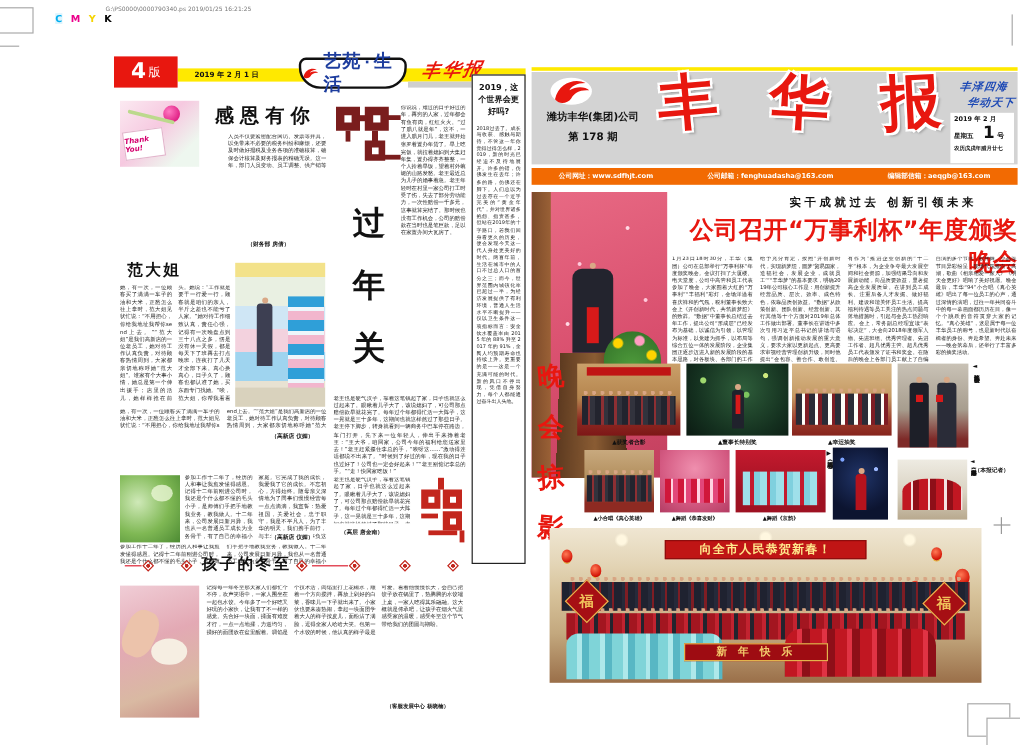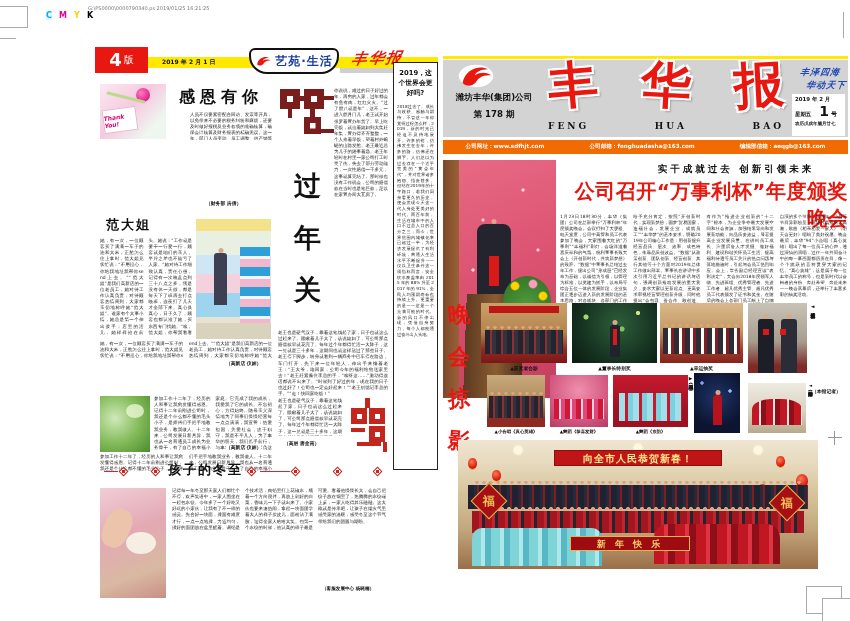--- a/index.html
+++ b/index.html
@@ -20,21 +20,21 @@
   
   #lp-pagebox { left:95px; top:47px; width:53px; height:26px; background:#e8170f; color:#fff;
                 display:flex; align-items:center; justify-content:center; }
   #lp-pagebox b { font-size:18px; line-height:1; }
   #lp-pagebox i { font-style:normal; font-size:10px; margin-left:2px; }
   #lp-yellow { left:148px; top:57px; width:290px; height:11px; background:#ffe900; }
   #lp-gray { left:340px; top:68px; width:98px; height:5px; background:#cfcfcf; }
   #lp-date { left:162px; top:58px; font-size:6px; font-weight:bold; }
   #lp-bubble { left:249px; top:48px; width:90px; height:26px; background:#fff; border:2px solid #101010;
                border-radius:6px 6px 18px 18px; display:flex; align-items:center; justify-content:center; gap:3px; }
-  #lp-bubble .sec { color:#1d3d9e; font-weight:bold; font-size:12px; letter-spacing:1px; }
+  #lp-bubble .sec { color:#1d3d9e; font-weight:bold; font-size:15px; letter-spacing:1px;font-family:Liberation Mono, monospace; }
   .script-red { color:#e8170f; font-weight:900; font-style:italic; transform:skewX(-12deg) rotate(-2deg); }
 
   h2.art { color:#101010; font-weight:900; position:absolute; }
 
   .mini-knot { position:absolute; width:7px; height:7px; border:1.6px solid #c3261d; transform:rotate(45deg);
                background:radial-gradient(circle,#c3261d 1.4px,transparent 1.8px); }
   .red-line { position:absolute; height:1px; background:#d23; }
 
   
   .strip { position:absolute; }
@@ -197,25 +197,20 @@
   <svg class="abs" width="36" height="26" viewBox="0 0 48 34" style="left:458px;top:63px;">
     <ellipse cx="24" cy="17" rx="23" ry="15" fill="#fff"></ellipse>
     <path fill="#e8170f" d="M6 26 C10 8 28 2 40 8 C30 8 24 12 22 16 C30 11 40 12 44 16 C34 15 27 19 24 25 C20 31 10 32 6 26 Z"></path>
   </svg>
   <div class="abs" style="left:446px;top:92px;width:96px;text-align:center;font-size:8.6px;font-weight:900;">潍坊丰华(集团)公司</div>
   <div class="abs" style="left:446px;top:109px;width:96px;text-align:center;font-size:8.6px;font-weight:900;">第 178 期</div>
   <div class="abs" style="left:548px;top:60px;width:236px;display:flex;justify-content:space-between;">
     <span class="bigchar" style="transform:rotate(-5deg);">丰</span>
     <span class="bigchar" style="transform:rotate(3deg);">华</span>
     <span class="bigchar" style="transform:rotate(-3deg);">报</span>
-  </div>
-  <div class="abs" style="left:548px;top:121px;width:236px;display:flex;justify-content:space-between;">
-    <span class="pinyin">FENG</span>
-    <span class="pinyin">HUA</span>
-    <span class="pinyin">BAO</span>
   </div>
   <div class="abs slogan" style="left:800px;top:66px;">丰泽四海</div>
   <div class="abs slogan" style="left:806px;top:79px;">华动天下</div>
   <div class="abs" id="mast-white">
     <div style="font-size:5.4px;font-weight:900;">2019 年 2 月</div>
     <div style="display:flex;align-items:baseline;gap:2px;">
       <span style="font-size:5.4px;font-weight:900;">星期五</span>
       <span style="font-size:14px;font-weight:900;margin-left:6px;">1</span>
       <span style="font-size:6px;font-weight:900;">号</span>
     </div>

